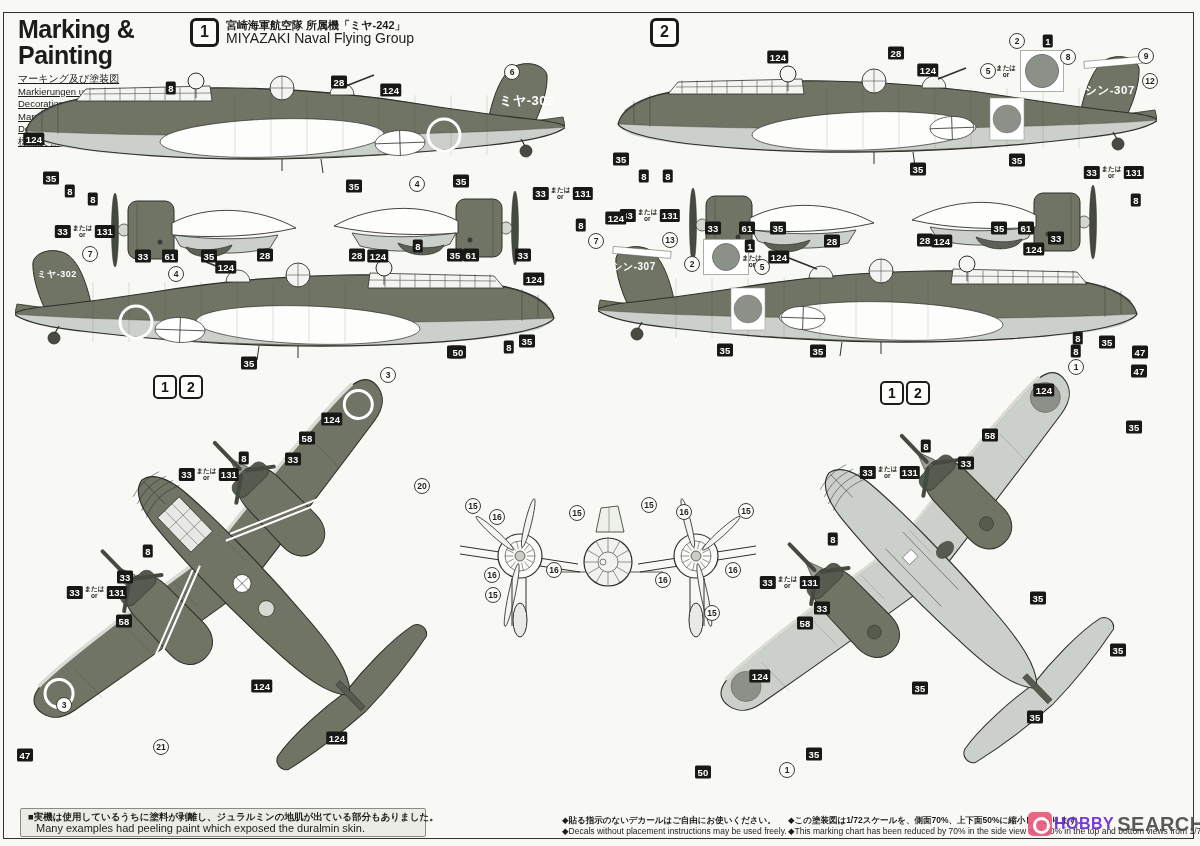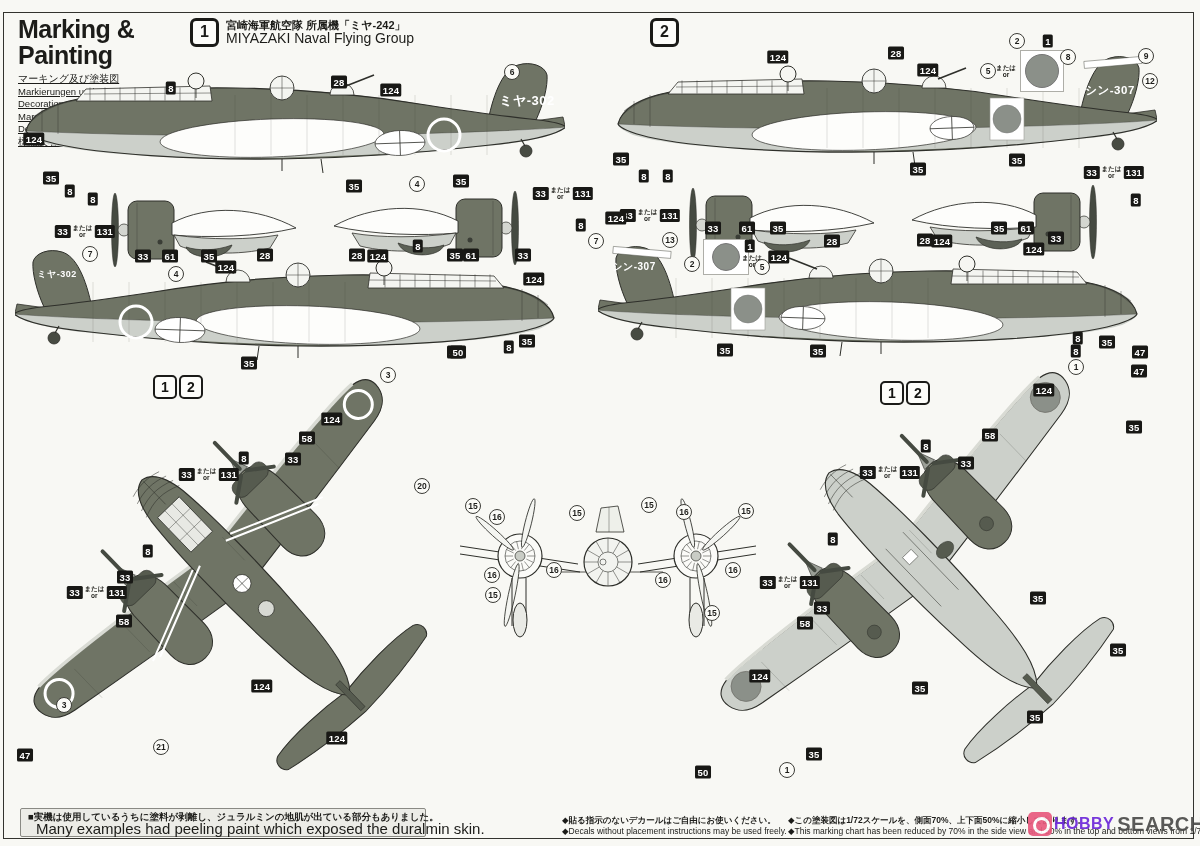--- a/index.html
+++ b/index.html
@@ -34,21 +34,21 @@
   .co-s{position:absolute;transform:translate(-50%,-50%);background:#fff;border:1px solid #aeaea8;
         display:flex;align-items:center;justify-content:center;z-index:25;}
   .co-s .dot{border-radius:50%;background:#8b9089;border:1px solid #777;}
   .tail-code{position:absolute;transform:translate(-50%,-50%);color:#fff;font-weight:bold;white-space:nowrap;
         letter-spacing:.5px;z-index:28;text-align:center;font-family:"Liberation Sans","DejaVu Sans",sans-serif;}
   .view{position:absolute;z-index:10;}
   
   .note-box{position:absolute;left:20px;top:808px;width:406px;background:#ececE7;border:1px solid #8a8a84;
         border-radius:2px;padding:2px 7px;box-sizing:border-box;}
   .note-box .jp{font-size:9.5px;line-height:12px;font-weight:bold;white-space:nowrap;}
-  .note-box .en{font-size:15px;line-height:11px;padding-left:8px;white-space:nowrap;text-align:right;}
+  .note-box .en{font-size:11px;line-height:11px;padding-left:8px;white-space:nowrap;}
   .note-sm{position:absolute;font-size:8.5px;line-height:11px;white-space:nowrap;}
   .note-sm .jp{font-weight:bold;}
   
   .watermark{position:absolute;left:1028px;top:812px;display:flex;align-items:center;gap:2px;z-index:40;opacity:.92;}
   .wm-icon{width:24px;height:24px;border-radius:5px;background:#e85a7e;position:relative;flex:0 0 auto;}
   .wm-icon::after{content:"";position:absolute;left:5px;top:5px;width:11px;height:11px;border:3px solid #fff;border-radius:50%;}
   .wm-hobby{color:#6d28d9;font-weight:900;font-size:16px;letter-spacing:.5px;text-align:center;}
   .wm-search{color:#4c4c4a;font-weight:900;font-size:20px;letter-spacing:.5px;margin-left:1px;}
 </style>
 </head>

